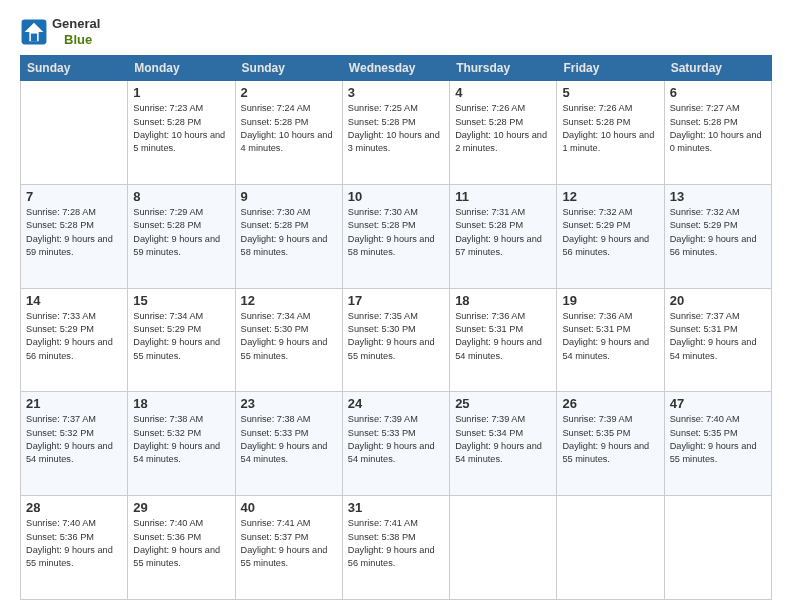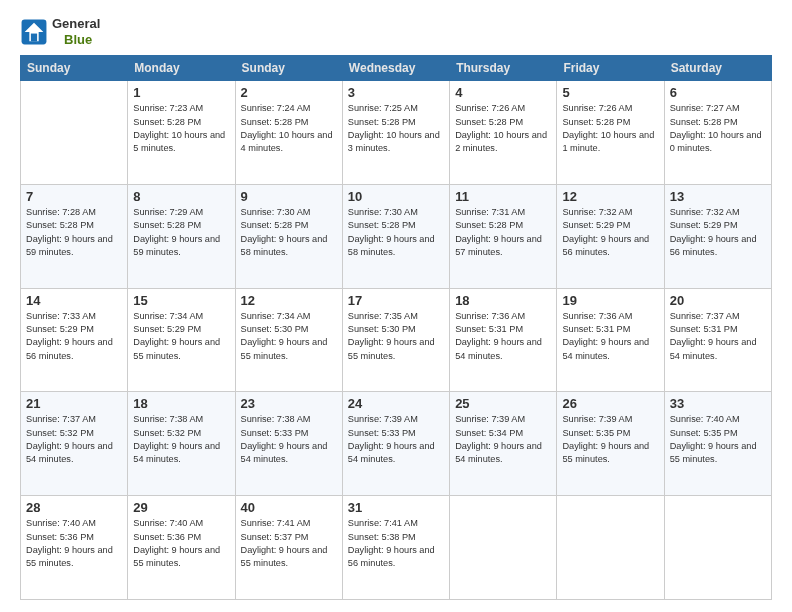--- a/index.html
+++ b/index.html
@@ -239,21 +239,21 @@
           </td>
           <td>
             <span class="day-num">25</span>
             <div class="day-info">Sunrise: 7:39 AM<br>Sunset: 5:34 PM<br>Daylight: 9 hours and 54 minutes.</div>
           </td>
           <td>
             <span class="day-num">26</span>
             <div class="day-info">Sunrise: 7:39 AM<br>Sunset: 5:35 PM<br>Daylight: 9 hours and 55 minutes.</div>
           </td>
           <td>
-            <span class="day-num">33</span>
+            <span class="day-num">47</span>
             <div class="day-info">Sunrise: 7:40 AM<br>Sunset: 5:35 PM<br>Daylight: 9 hours and 55 minutes.</div>
           </td>
         </tr>
         <tr>
           <td>
             <span class="day-num">28</span>
             <div class="day-info">Sunrise: 7:40 AM<br>Sunset: 5:36 PM<br>Daylight: 9 hours and 55 minutes.</div>
           </td>
           <td>
             <span class="day-num">29</span>

